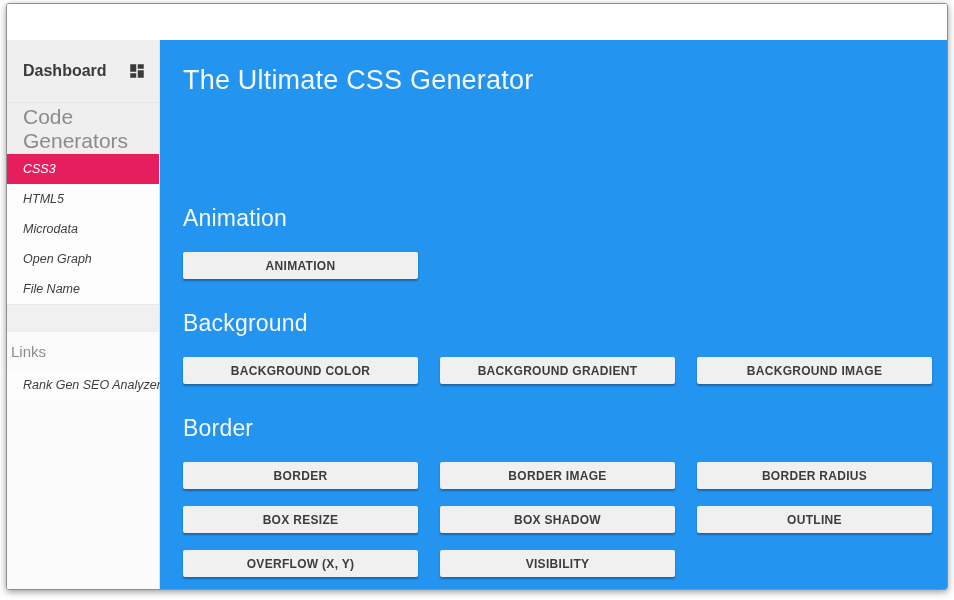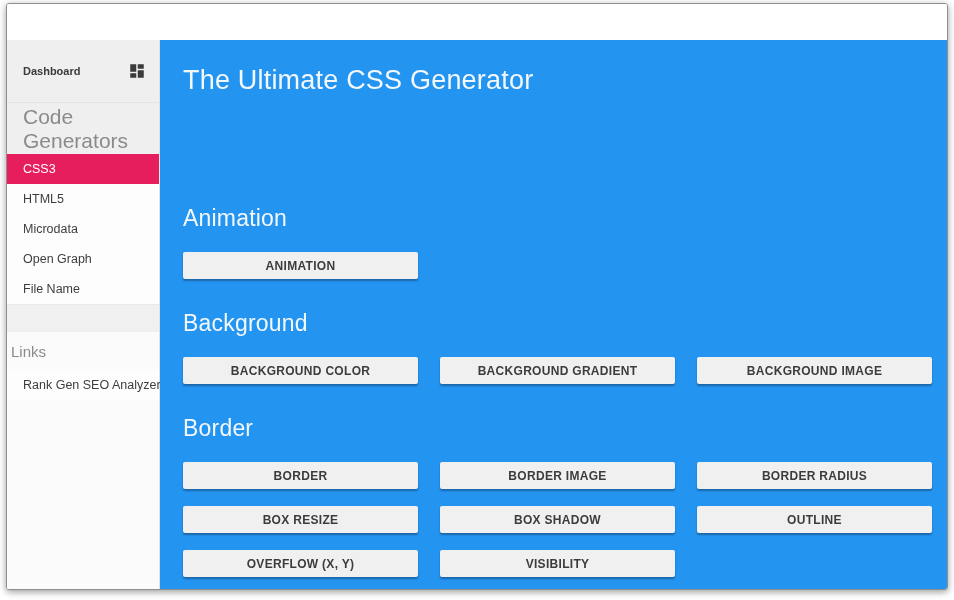--- a/index.html
+++ b/index.html
@@ -23,30 +23,30 @@
   .sidebar{
     width:152px;flex:0 0 auto;background:#fbfbfb;
     border-right:1px solid rgba(0,0,0,0.10);
     display:flex;flex-direction:column;font-size:12.5px;color:#3e3e3e;
   }
   .dash-row{
     height:62px;background:#f0eff0;border-bottom:1px solid #e5e4e5;
     display:flex;align-items:center;justify-content:space-between;
     padding:0 13px 0 16px;cursor:pointer;
   }
-  .dash-row .lbl{font-size:11px;font-weight:600;color:#3a3a3a;}
+  .dash-row .lbl{font-size:16px;font-weight:600;color:#3a3a3a;}
   .dash-icon{width:18px;height:18px;flex:0 0 auto;}
   .group-label{
     height:51px;background:#f0eff0;display:flex;align-items:center;
     padding-left:16px;color:#8b8b8b;font-size:21px;
   }
   .menu{background:#fdfdfd;}
   .side-item{
     height:30px;line-height:30px;padding-left:16px;cursor:pointer;
-    background:#fdfdfd;color:#3e3e3e;white-space:nowrap;
+    background:#fdfdfd;color:#3e3e3e;white-space:nowrap;font-style:italic;
   }
   .side-item.active{background:var(--accent-pink);color:#ffffff;}
   .side-spacer{height:26px;background:#f1f0f1;border-top:1px solid #e9e8e9;border-bottom:1px solid #eeedee;}
   .links-label{
     height:38px;display:flex;align-items:center;padding-left:4px;
     color:#8b8b8b;font-size:15px;background:#fbfbfb;
   }
   .side-fill{flex:1;background:#fbfbfb;}
 
   

